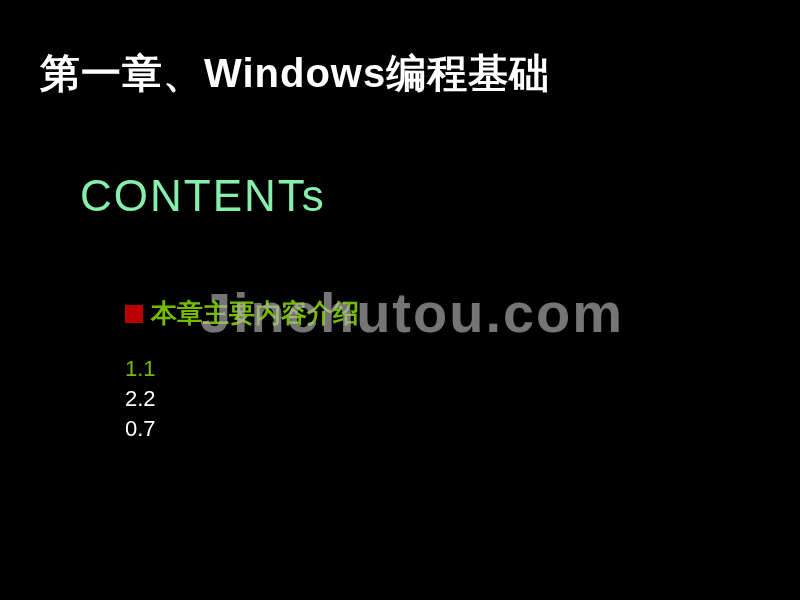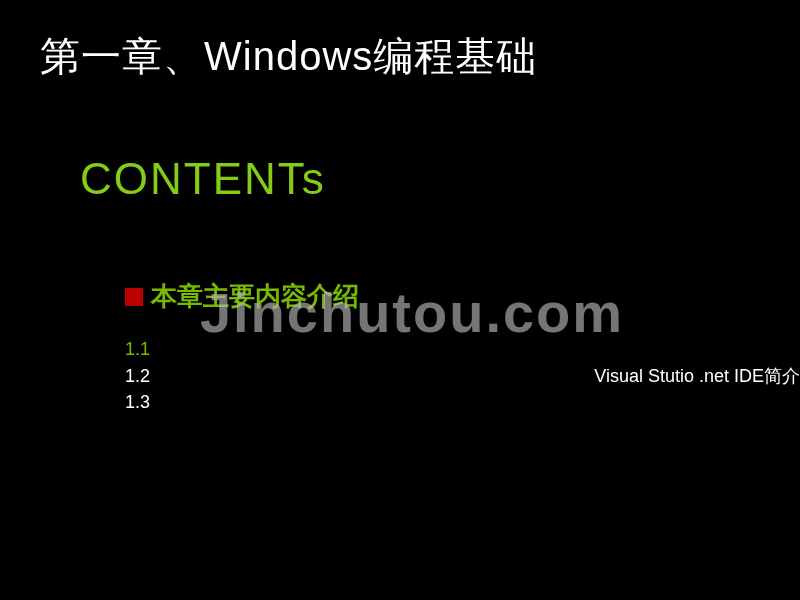--- a/index.html
+++ b/index.html
@@ -16,26 +16,26 @@
       overflow: hidden;
     }
     .slide {
       width: 100%;
       height: 100%;
       padding: 0;
     }
     .chapter-title {
       color: #ffffff;
       font-size: 40px;
-      font-weight: normal;
-      padding: 29px 0 0 40px;
+      font-weight: bold;
+      padding: 46px 0 0 40px;
       letter-spacing: 1px;
     }
     .contents-label {
-      color: #84cc16;
+      color: #86efac;
       font-size: 44px;
       font-weight: normal;
       padding: 70px 4px 0 80px;
       letter-spacing: 2px;
     }
     .section-intro {
       padding: 75px 0 0 125px;
       display: flex;
       align-items: center;
     }
@@ -51,22 +51,21 @@
       font-size: 26px;
       font-weight: bold;
     }
     .toc-list {
       padding: 25px 0 0 125px;
     }
     .toc-item {
       display: flex;
       align-items: baseline;
       margin-bottom: 4px;
-      font-size: 18px;
-      justify-content: space-between;
+      font-size: 22px;
     }
     .toc-number {
       width: 70px;
       display: inline-block;
     }
     .toc-item.highlighted .toc-number,
     .toc-item.highlighted .toc-title {
       color: #77bb00;
     }
     .toc-item.normal .toc-number,
@@ -97,22 +96,21 @@
   <div class="section-intro">
     <span class="bullet-square"></span>
     <span class="intro-text">本章主要内容介绍</span>
   </div>
 
   <div class="toc-list">
     <div class="toc-item highlighted">
       <span class="toc-number">1.1</span>
     </div>
     <div class="toc-item normal">
-      <span class="toc-number">1.2</span>
-      <span class="toc-title">Visual Stutio .net IDE简介</span>
+      <span class="toc-number">2.2</span>
     </div>
     <div class="toc-item normal">
-      <span class="toc-number">1.3</span>
+      <span class="toc-number">0.7</span>
     </div>
   </div>
 
   <div class="watermark">Jinchutou.com</div>
 </div>
 
 </body></html>

